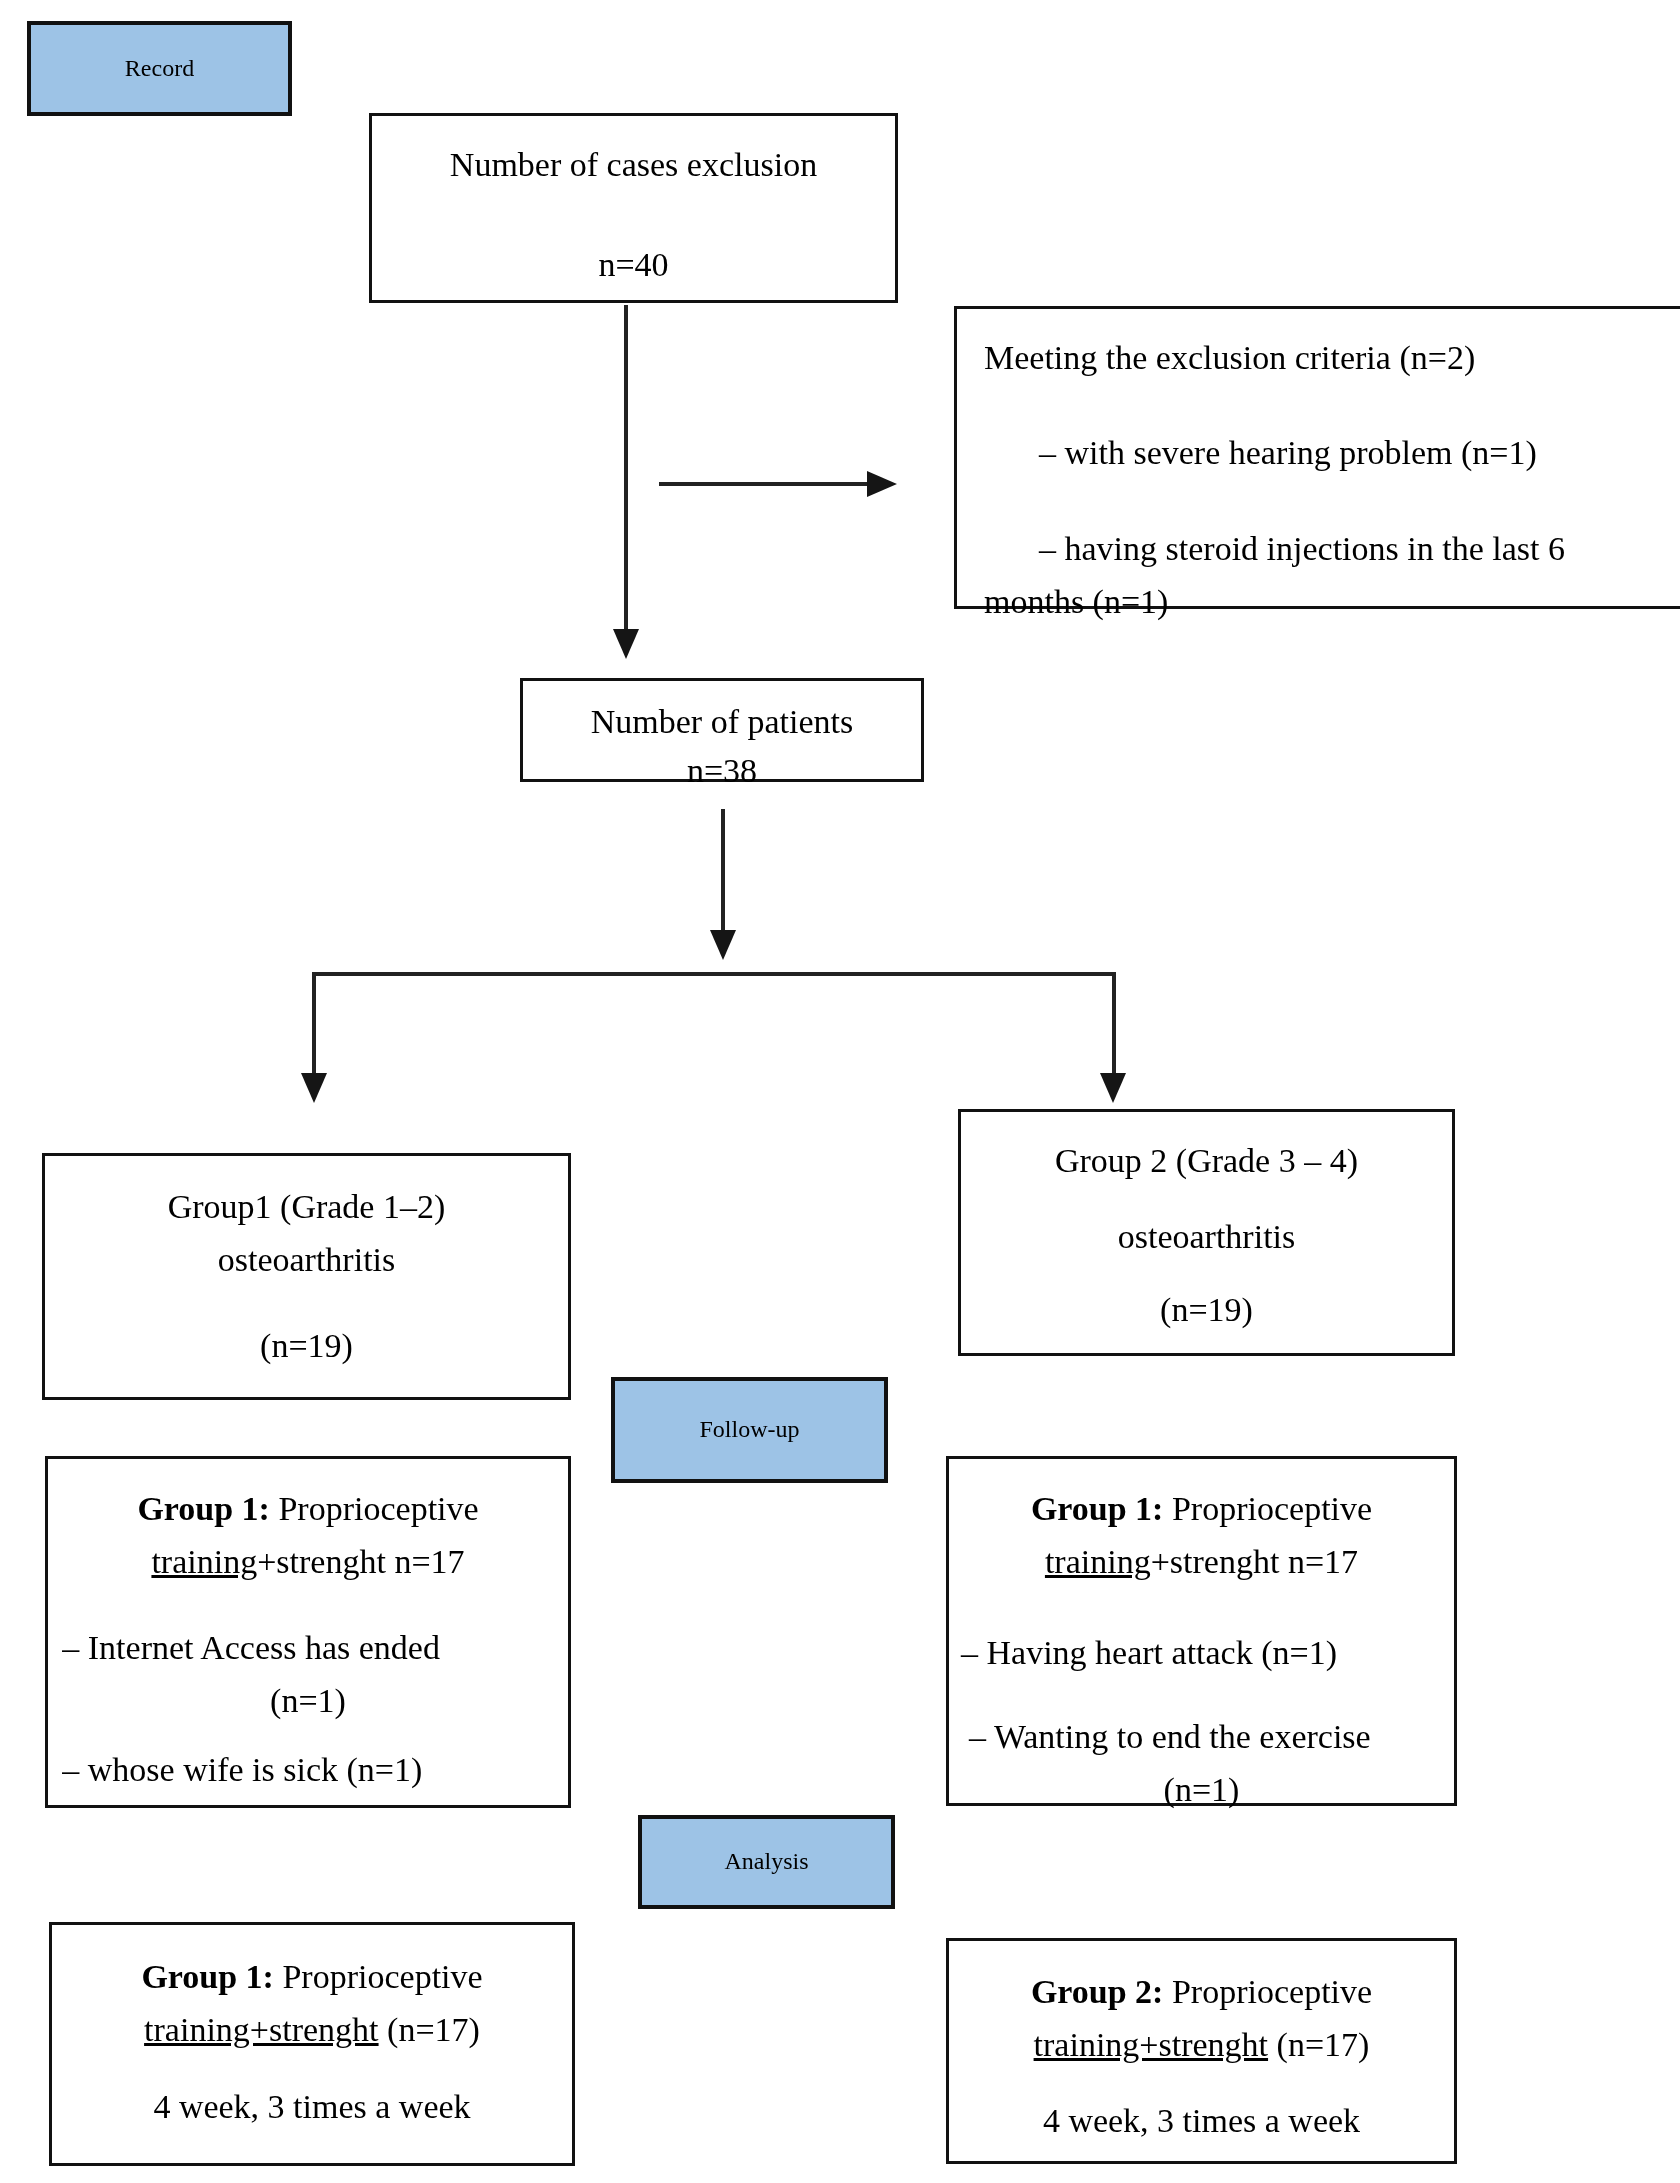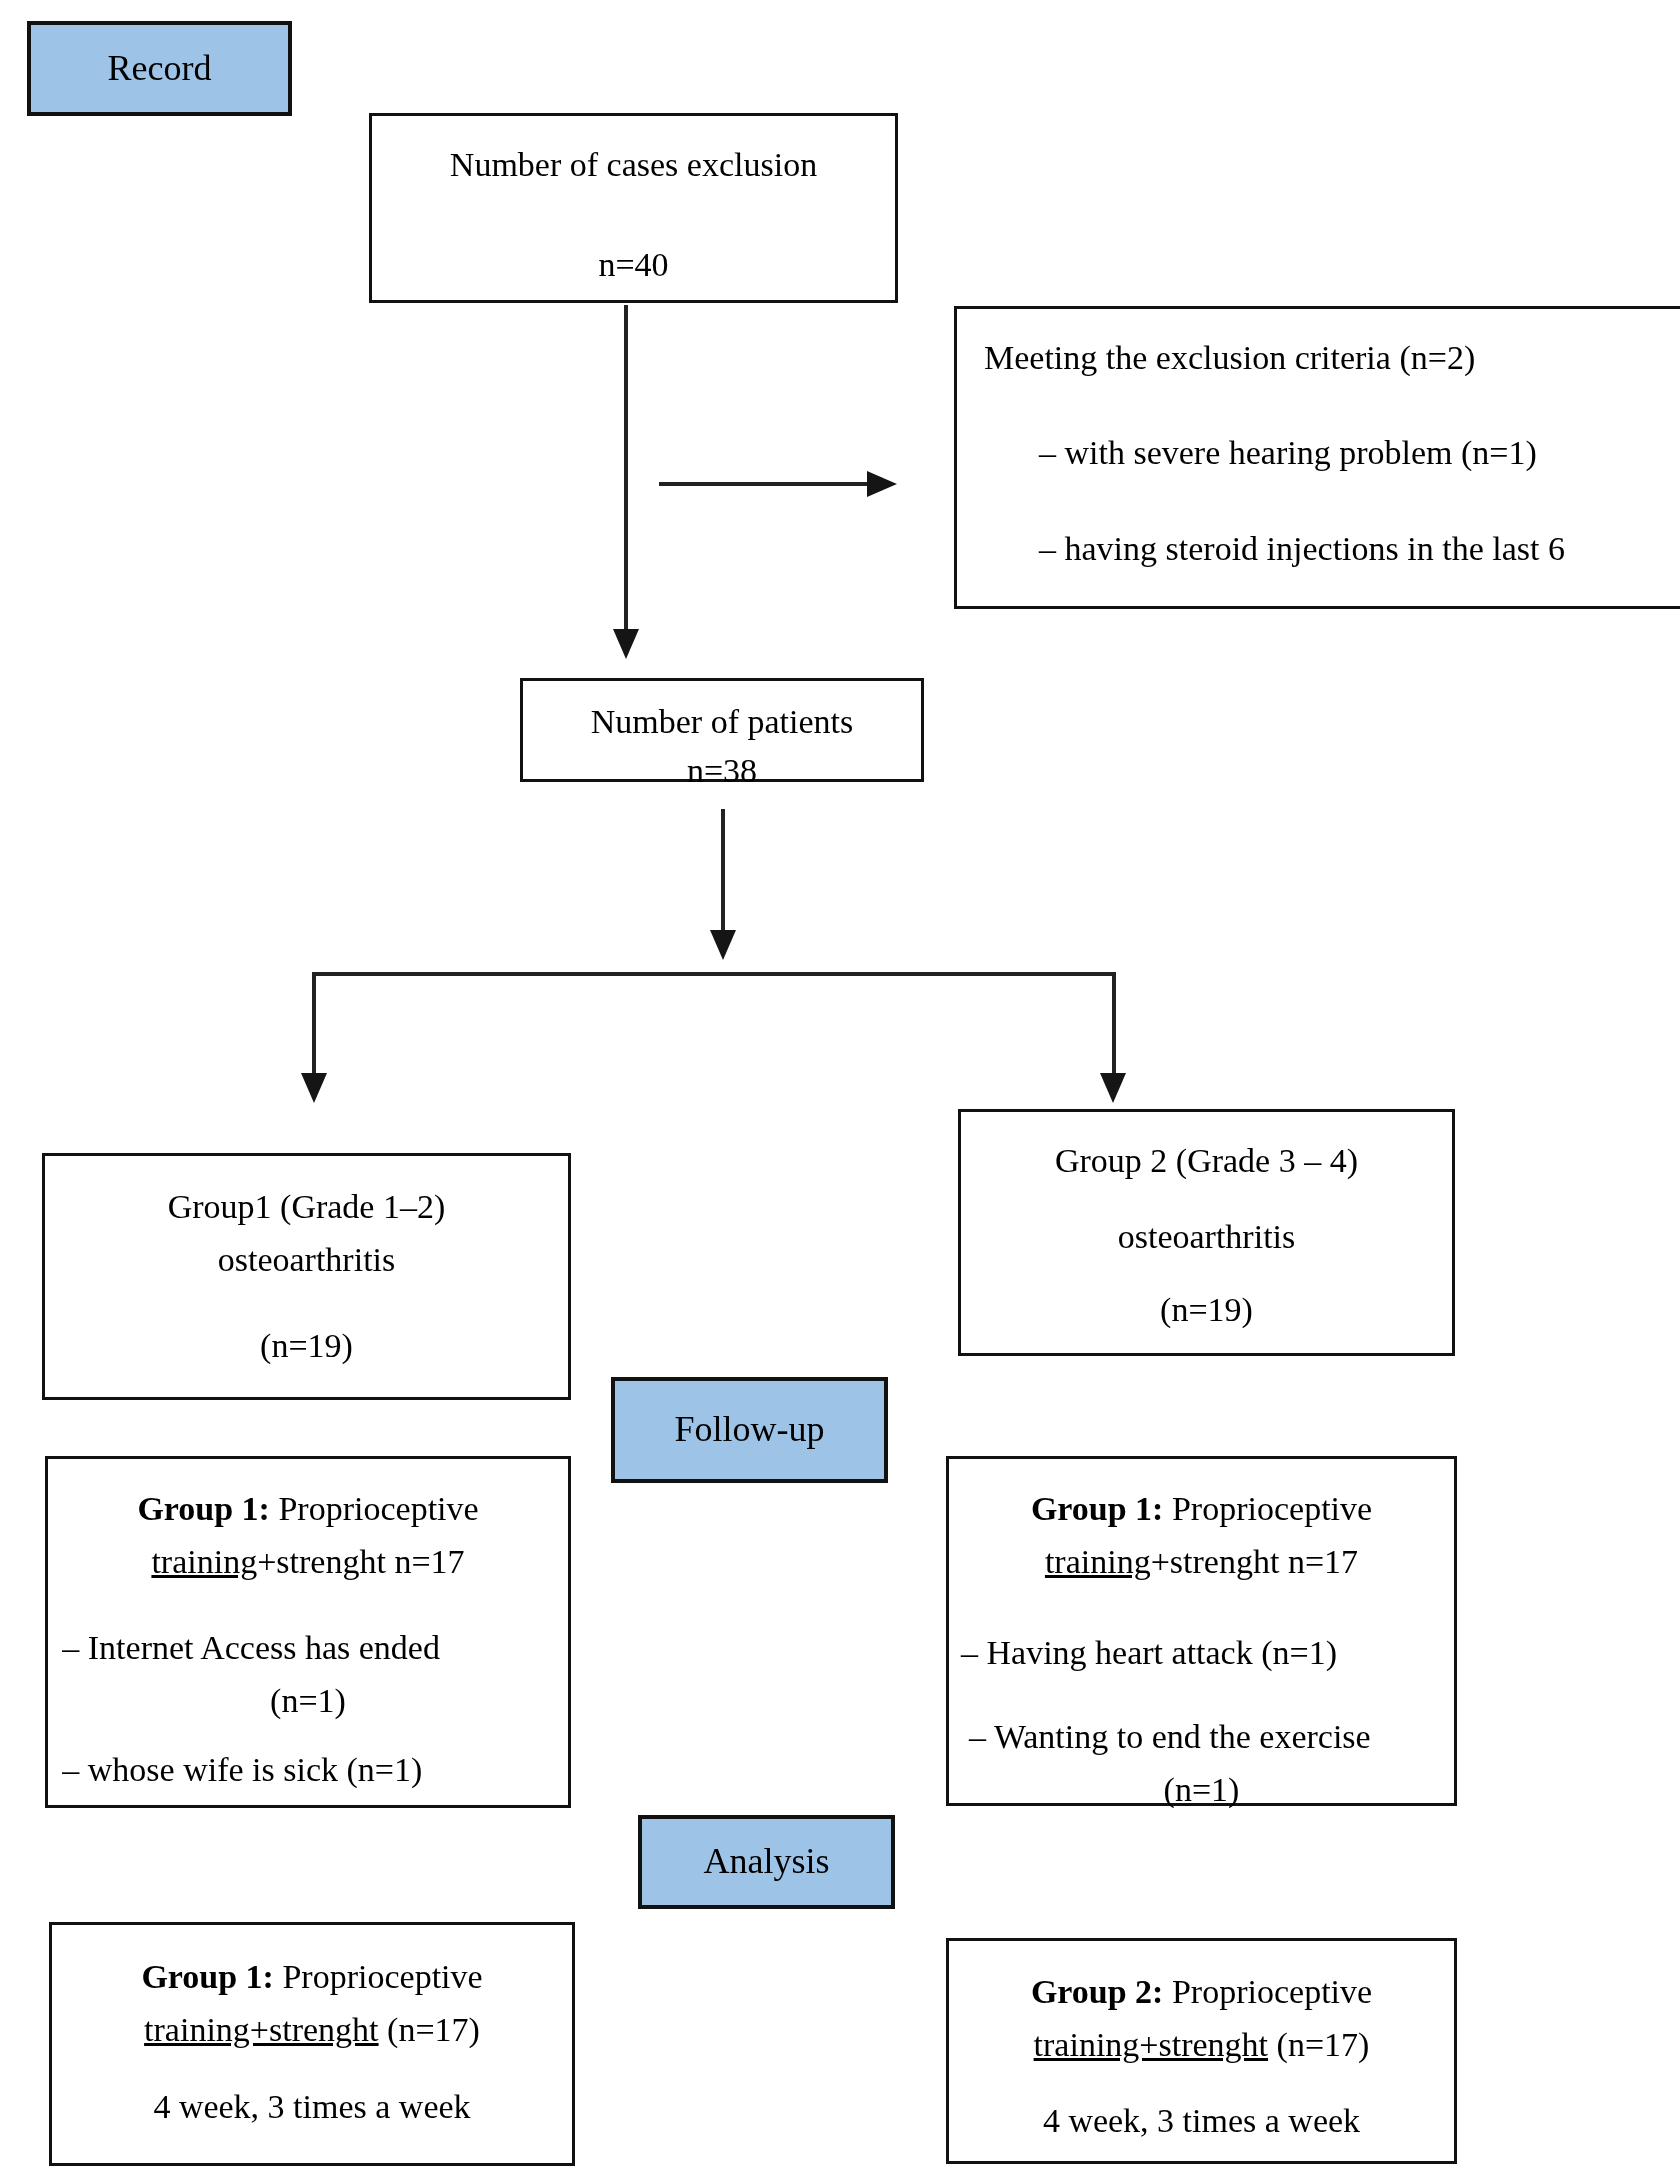--- a/index.html
+++ b/index.html
@@ -15,21 +15,21 @@
     font-family:"Liberation Serif","DejaVu Serif",serif;
     color:var(--text);font-size:34px;line-height:1.55;
   }
   .box{
     position:absolute;border:3.6px solid var(--line);background:var(--bg);
     text-align:center;
   }
   .stage{
     position:absolute;border:4.2px solid var(--line);background:var(--stage-fill);
     display:flex;align-items:center;justify-content:center;
-    font-size:36px;
+    font-size:24px;
   }
   .vline,.hline{position:absolute;background:#222;}
   .vline{width:3.6px;}
   .hline{height:3.6px;}
   .head-down{
     position:absolute;width:0;height:0;
     border-left:13px solid transparent;border-right:13px solid transparent;
     border-top:30px solid #151515;
   }
   .head-right{
@@ -96,20 +96,21 @@
 <div class="vline" id="a1-shaft"></div>
 <div class="head-down" id="a1-head"></div>
 
 <div class="hline" id="a2-shaft"></div>
 <div class="head-right" id="a2-head"></div>
 
 <div class="box left-text" id="exclusion">
   <div>Meeting the exclusion criteria (n=2)</div>
   <div class="item1 indent">– with severe hearing problem (n=1)</div>
   <div class="item2 indent">– having steroid injections in the last 6</div>
+  <div>months (n=1)</div>
 </div>
 
 <div class="box" id="patients">
   <div>Number of patients</div>
   <div>n=38</div>
 </div>
 
 <div class="vline" id="a3-shaft"></div>
 <div class="head-down" id="a3-head"></div>
 

